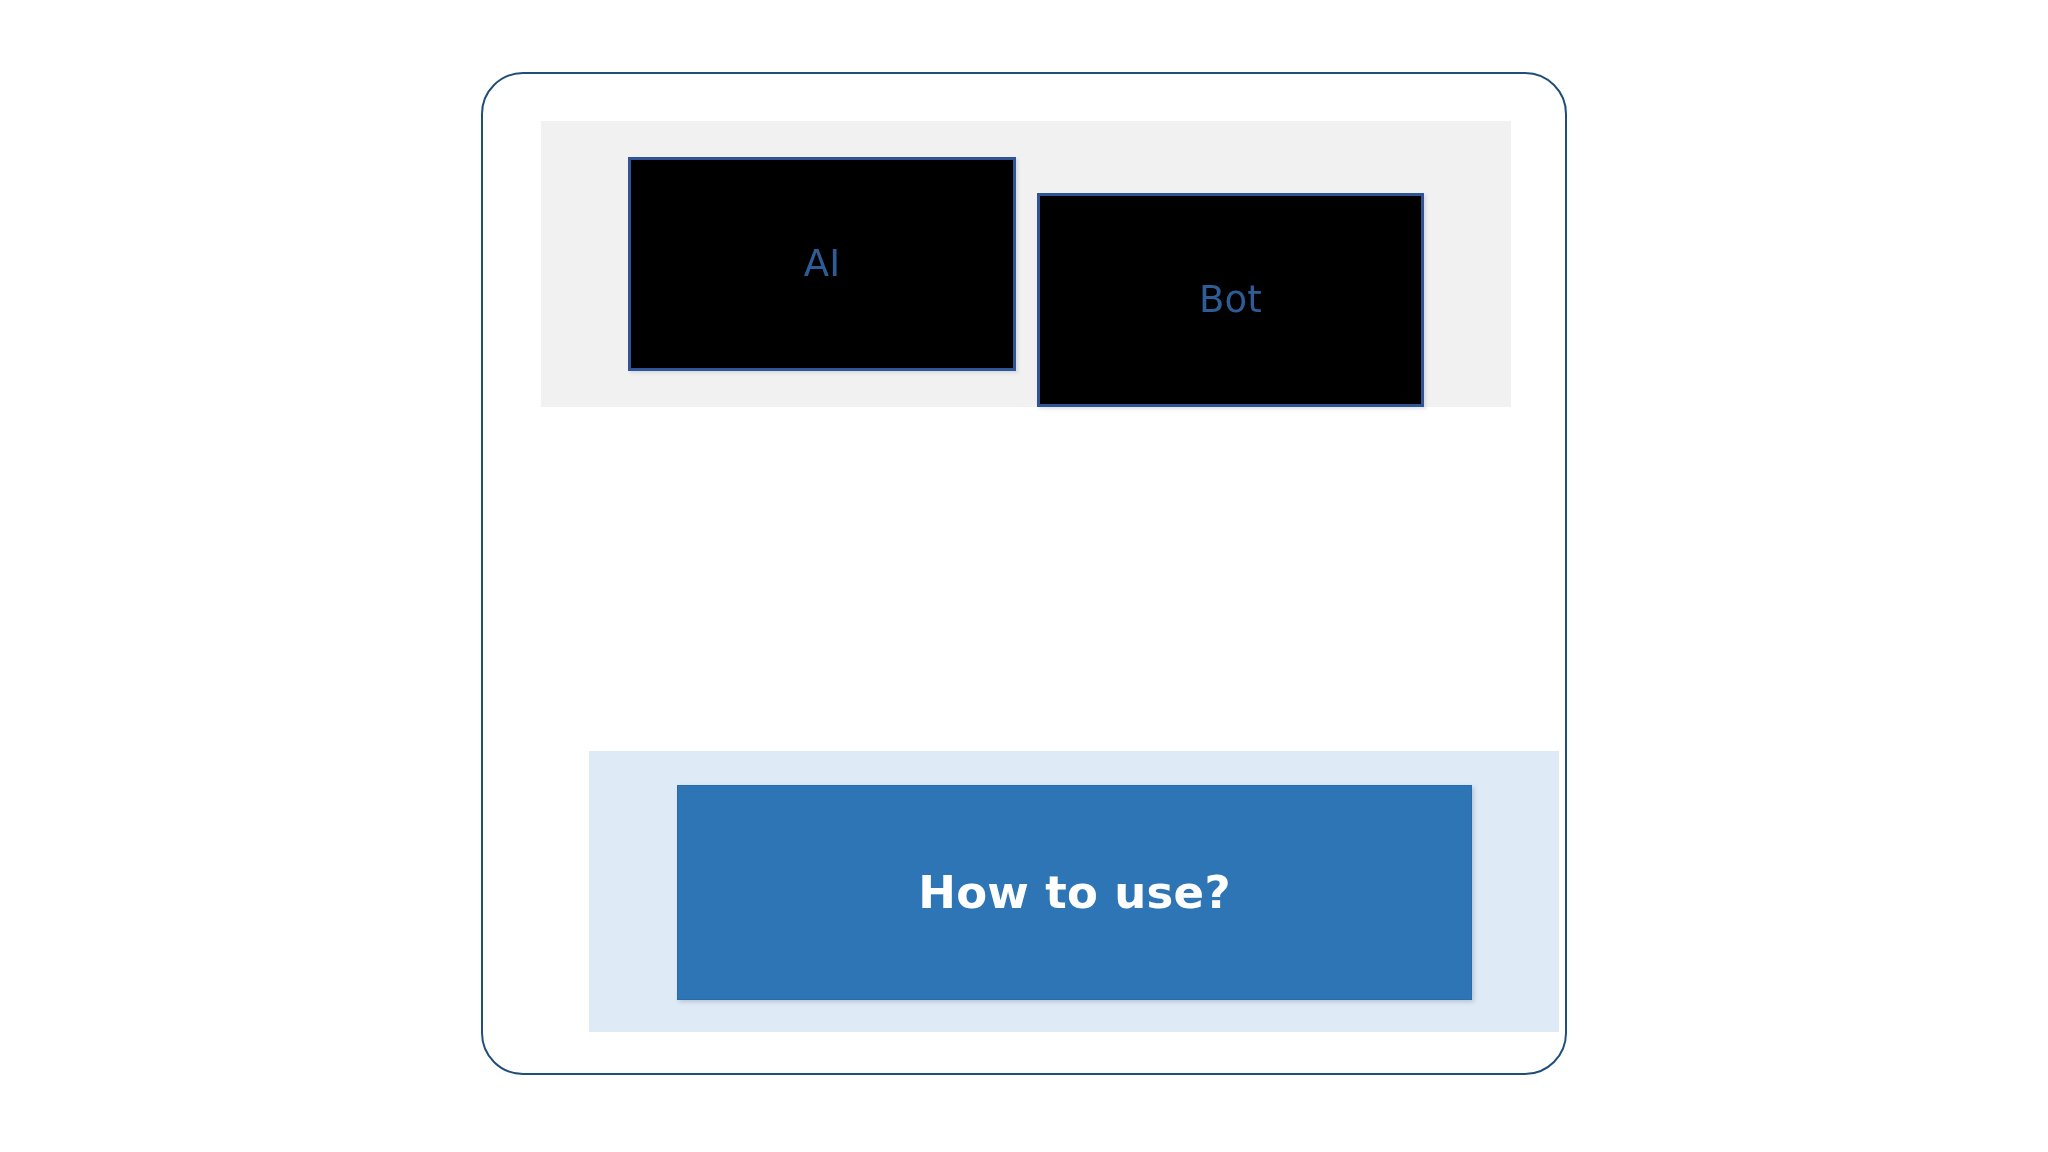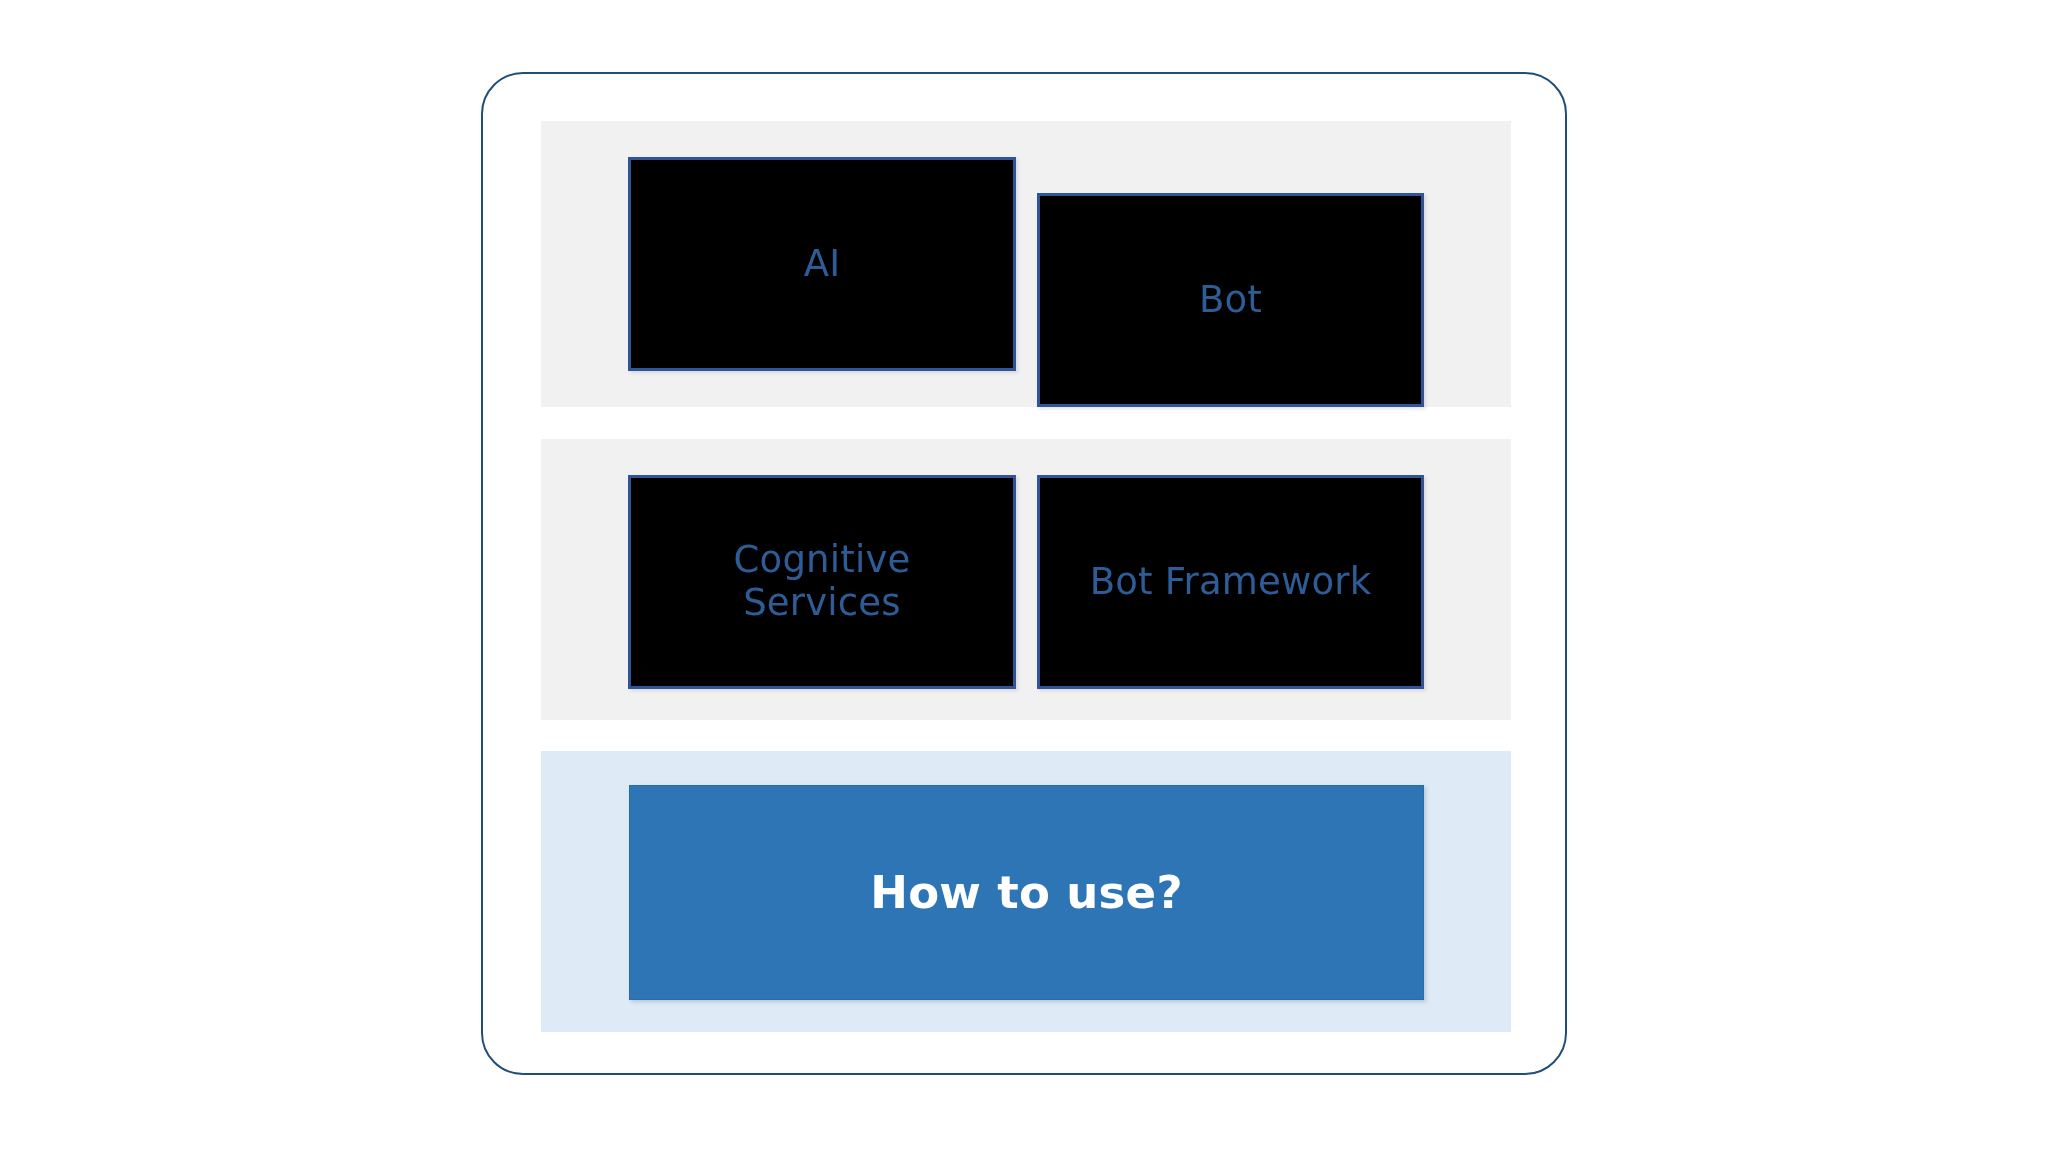--- a/index.html
+++ b/index.html
@@ -38,21 +38,21 @@
   }
 
   
   .band {
     position: absolute;
     left: 58px;              
     width: 970px;            
     box-sizing: border-box;
   }
   .band-gray  { background: #F1F1F2; }
-  .band-blue  { background: #DEEAF6; }
+  .band-blue  { background: #DEEAF6; margin-left: 48px; }
 
   .band-1 { top: 47px;  height: 286px; }   
   .band-2 { top: 365px; height: 281px; }   
   .band-3 { top: 677px; height: 281px; }   
 
   
   .box {
     position: absolute;
     box-sizing: border-box;
     background: #000000;
@@ -110,31 +110,20 @@
 
     <div class="band band-gray band-1">
       <div class="box box-ai">
         <span class="box-label">AI</span>
       </div>
       <div class="box box-bot">
         <span class="box-label">Bot</span>
       </div>
     </div>
 
-    <div class="band band-gray band-2">
-      <div class="box box-cog">
-        <span class="box-label">
-          <span>Cognitive</span><br>
-          <span>Services</span>
-        </span>
-      </div>
-      <div class="box box-bf">
-        <span class="box-label">Bot Framework</span>
-      </div>
-    </div>
 
     <div class="band band-blue band-3">
       <div class="cta">
         <span class="cta-label">How to use?</span>
       </div>
     </div>
 
   </div>
 </div>
 

